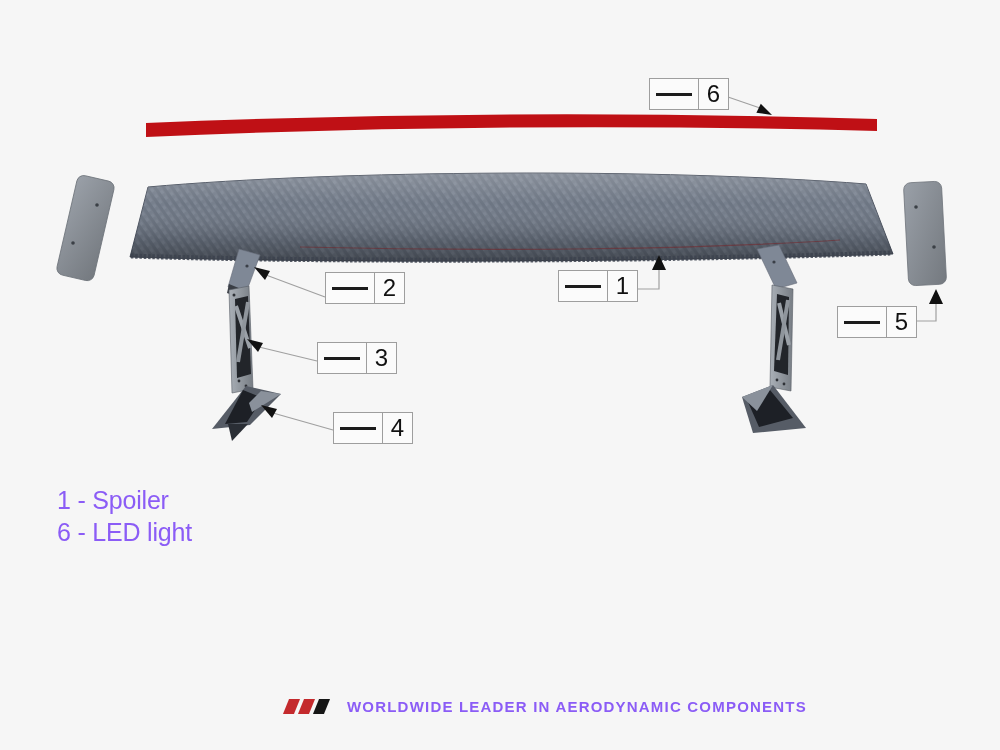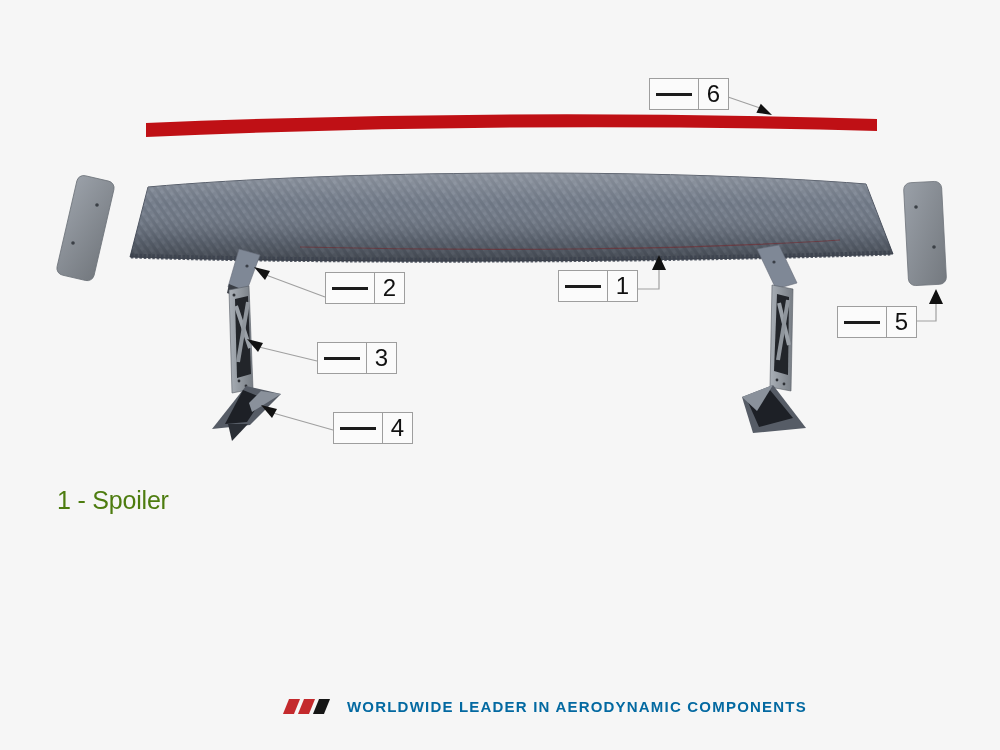--- a/index.html
+++ b/index.html
@@ -16,28 +16,28 @@
   .callout .dash-cell{flex:1;display:flex;align-items:center;justify-content:center;border-right:1px solid #9e9e9e;}
   .callout .dash{width:36px;height:3px;background:#1c1c1c;}
   .callout .num{width:29px;display:flex;align-items:center;justify-content:center;font-size:24px;color:#111;}
   .c1{left:558px;top:270px;}
   .c2{left:325px;top:272px;}
   .c3{left:317px;top:342px;}
   .c4{left:333px;top:412px;}
   .c5{left:837px;top:306px;}
   .c6{left:649px;top:78px;}
   
-  .legend{position:absolute;left:57px;top:484px;font-size:25px;line-height:32px;color:#4d7c0f;letter-spacing:-0.2px;}
+  .legend{position:absolute;left:57px;top:484px;font-size:25px;line-height:32px;color:#8b5cf6;letter-spacing:-0.2px;}
   
   .footer-stripes{position:absolute;left:286px;top:699px;display:flex;gap:4px;}
   .footer-stripes span{width:11px;height:15px;transform:skewX(-22deg);display:block;}
   .stripe-red{background:#c42a2d;}
   .stripe-black{background:#161616;}
   .tagline{position:absolute;left:347px;top:698px;font-size:15px;font-weight:700;
-    letter-spacing:1.2px;color:#0369a1;}
+    letter-spacing:1.2px;color:#8b5cf6;}
 </style>
 </head>
 <body>
 
 <div id="canvas">
 
   <svg id="diagram-svg" width="1000" height="750" viewBox="0 0 1000 750">
     <defs>
       <pattern id="carbonPat" width="7" height="7" patternUnits="userSpaceOnUse" patternTransform="rotate(55)">
         <rect width="7" height="7" fill="#78818f"></rect>
@@ -170,20 +170,21 @@
   </div>
   <div class="callout c6">
     <div class="dash-cell">
         <span class="dash"></span>
       </div>
     <div class="num">6</div>
   </div>
 
   <div class="legend">
     <div>1 - Spoiler</div>
+    <div>6 - LED light</div>
   </div>
 
   <div class="footer-stripes">
     <span class="stripe-red"></span>
     <span class="stripe-red"></span>
     <span class="stripe-black"></span>
   </div>
   <div class="tagline">WORLDWIDE LEADER IN AERODYNAMIC COMPONENTS</div>
 
 </div>

